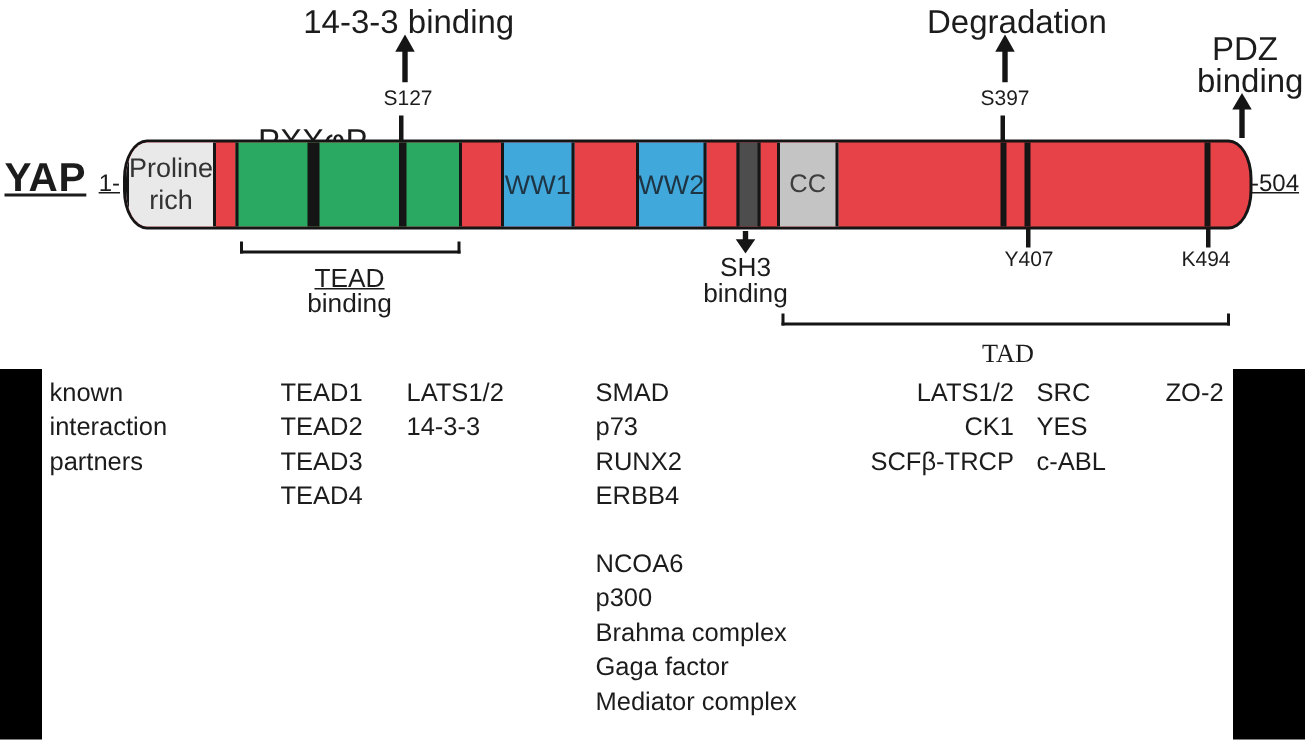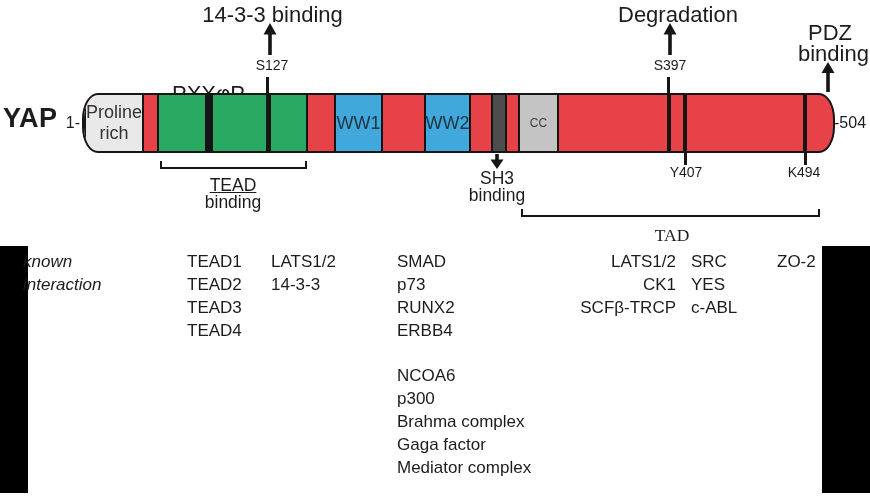--- a/index.html
+++ b/index.html
@@ -1,20 +1,20 @@
 <!DOCTYPE html>
 <html style="--bar-red: #e84249; --domain-green: #2aa962; --domain-blue: #41a8dc; --band-dark: #4d4d4d; --cc-gray: #c4c4c4; --proline-gray: #e9e9e9; --line-black: #151515;"><head>
 <meta charset="utf-8">
 <style>
   html,body { margin:0; padding:0; background:#ffffff; }
   #canvas {
     position:relative; width:870px; height:503px; background:#ffffff;
     font-family:"Liberation Sans", sans-serif; color:#1c1c1c; overflow:hidden;
   }
-  .abs { position:absolute; }
+  .abs { position:absolute;text-decoration:underline; }
   .ctr { text-align:center; }
 
   
   #bar {
     position:absolute; left:82px; top:93px; width:753px; height:60px;
     background:var(--bar-red,#e84249);
     border:2.5px solid var(--line-black,#151515);
     border-radius:16px / 26px;
     box-sizing:border-box; overflow:hidden;
   }
@@ -24,21 +24,21 @@
     display:flex; align-items:center; justify-content:center;
   }
   .seg-proline { left:0;  width:60px;  background:var(--proline-gray,#e9e9e9);
                  font-size:18px; line-height:1.15; color:#333; }
   .seg-green   { left:73px;  width:151px; background:var(--domain-green,#2aa962); }
   .seg-ww      { background:var(--domain-blue,#41a8dc); font-size:18px; color:#1e3442; }
   .seg-ww1 { left:250px; width:49px; }
   .seg-ww2 { left:340px; width:47px; }
   .seg-dark    { left:407px; width:16px; background:var(--band-dark,#4d4d4d); }
   .seg-cc      { left:434px; width:41px; background:var(--cc-gray,#c4c4c4);
-                 font-size:12px; color:#3d3d3d; }
+                 font-size:17px; color:#3d3d3d; }
   .mark { position:absolute; top:-3px; bottom:-3px; background:var(--line-black,#151515); }
 
   
   .vline { position:absolute; width:3px; background:var(--line-black,#151515); }
   .bracket {
     position:absolute; height:8px;
     border:2.5px solid var(--line-black,#151515); border-top:none;
     box-sizing:border-box;
   }
 
@@ -123,23 +123,24 @@
   <div class="vline" style="left:804px; top:152px; height:13px;"></div>
   <div class="site" style="left:654px; top:164px;">Y407</div>
   <div class="site" style="left:772px; top:164px;">K494</div>
 
   <div class="bracket" style="left:521px; top:209px; width:299px;"></div>
   <div class="lbl big ctr" style="left:622px; top:225px; width:100px;font-family:Liberation Serif, serif;">TAD</div>
 
   <div id="blackbar-left" class="blackbar"></div>
   <div id="blackbar-right" class="blackbar"></div>
 
-  <div class="pcol" style="left:23px;font-style:italic;">
+  <div class="pcol" style="left:33px;">
       <div class="pline">known</div>
       <div class="pline">interaction</div>
+      <div class="pline">partners</div>
     </div>
   <div class="pcol" style="left:187px;">
       <div class="pline">TEAD1</div>
       <div class="pline">TEAD2</div>
       <div class="pline">TEAD3</div>
       <div class="pline">TEAD4</div>
     </div>
   <div class="pcol" style="left:271px;">
       <div class="pline">LATS1/2</div>
       <div class="pline">14-3-3</div>

